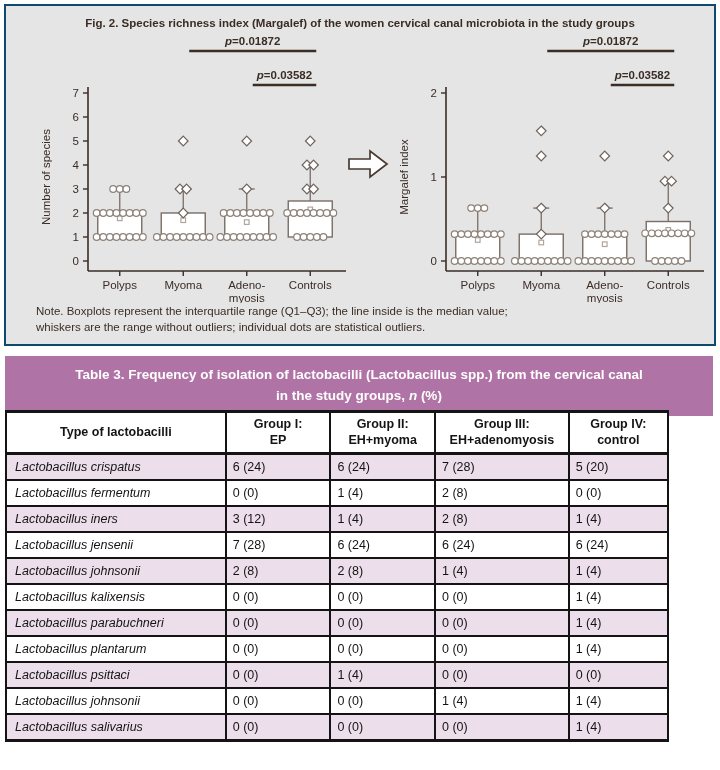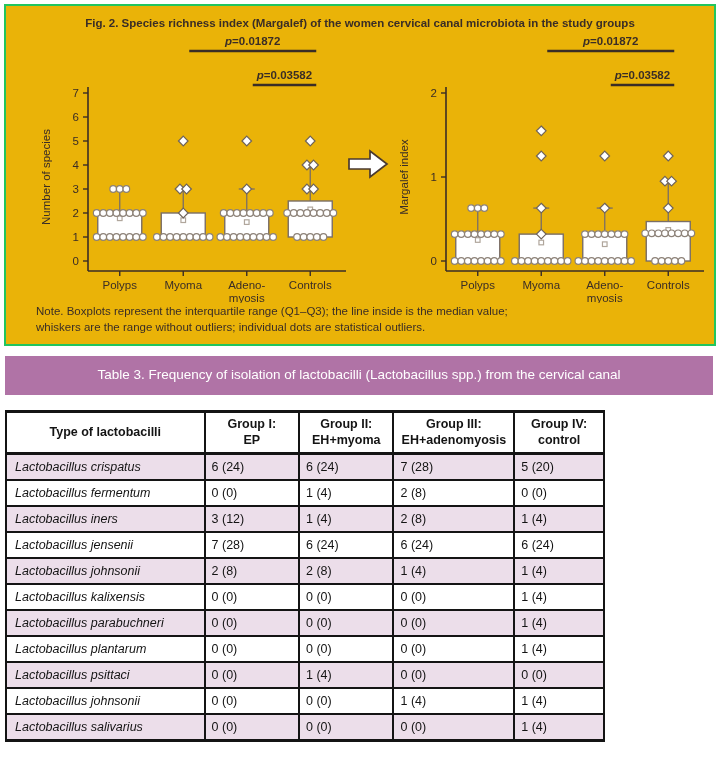--- a/index.html
+++ b/index.html
@@ -1,31 +1,31 @@
 <!DOCTYPE html>
 <html><head>
 <meta charset="utf-8">
 <style>
   html,body{margin:0;padding:0;background:#ffffff;width:720px;height:770px;
     font-family:"Liberation Sans",sans-serif;color:#201812;-webkit-font-smoothing:antialiased;}
   .figure-panel{position:absolute;left:4px;top:4px;width:708px;height:338px;
-    border:2px solid #22c55e;background:#eab308;box-sizing:content-box;}
+    border:2px solid #0c4a6e;background:#e5e5e5;box-sizing:content-box;}
   .figure-title{margin-top:11px;text-align:center;font-size:11.5px;font-weight:bold;color:#3a2d26;}
   .charts-row{position:relative;height:272px;margin-top:2px;}
   .chart-svg{position:absolute;top:0;}
   #left-chart{left:30px;}
   #right-chart{left:388px;}
   .arrow-wrap{position:absolute;left:341px;top:116px;width:44px;height:34px;}
   .figure-note{margin:0 0 12px 30px;font-size:11.5px;line-height:1.4;color:#3a2d26;}
   .table-banner{position:absolute;left:5px;top:356px;width:708px;box-sizing:border-box;
-    background:#b073a6;color:#ffffff;text-align:center;font-weight:normal;font-size:13.5px;
+    background:#b073a6;color:#ffffff;text-align:center;font-weight:bold;font-size:13.5px;
     padding:9px 30px 9px 30px;line-height:1.55;}
   .banner-line{display:block;}
   .ital{font-style:italic;}
-  .lacto-table{position:absolute;left:5px;top:410px;width:600px;border-collapse:collapse;
+  .lacto-table{position:absolute;left:5px;top:410px;width:664px;border-collapse:collapse;
     font-size:12.5px;color:#141414;table-layout:fixed;}
   .lacto-table th{border:2px solid #141414;border-top-width:3px;border-bottom-width:3px;
     font-weight:bold;text-align:center;padding:3px 2px;line-height:1.3;font-size:12.5px;background:#fff;}
   .lacto-table td{border:2px solid #141414;padding:4px 6px;height:16px;background:#fff;}
   .lacto-table td.species{text-align:left;font-style:italic;padding-left:8px;}
   .lacto-table tbody tr:nth-child(odd) td{background:#ecdeea;}
   .lacto-table tbody tr:last-child td{border-bottom-width:3px;}
   .col-name{width:33.2%;} .col-g1{width:15.8%;} .col-g2{width:15.8%;} .col-g3{width:20.2%;} .col-g4{width:15%;}
   .table-note{position:absolute;left:8px;top:768px;font-size:12.5px;color:#1d4ed8;}
 </style>
@@ -292,20 +292,21 @@
       </svg>
   </div>
   <div class="figure-note">
     <span>Note. Boxplots represent the interquartile range (Q1–Q3); the line inside is the median value;</span><br>
     <span>whiskers are the range without outliers; individual dots are statistical outliers.</span>
   </div>
 </div>
 
 <div class="table-banner">
   <span class="banner-line">Table 3. Frequency of isolation of lactobacilli (Lactobacillus spp.) from the cervical canal</span>
+  <span class="banner-line"><span>in the study groups, </span><span class="ital">n</span><span> (%)</span></span>
 </div>
 
 <table class="lacto-table">
   <colgroup>
     <col class="col-name">
       <col class="col-g1">
       <col class="col-g2">
       <col class="col-g3">
       <col class="col-g4">
   </colgroup>

